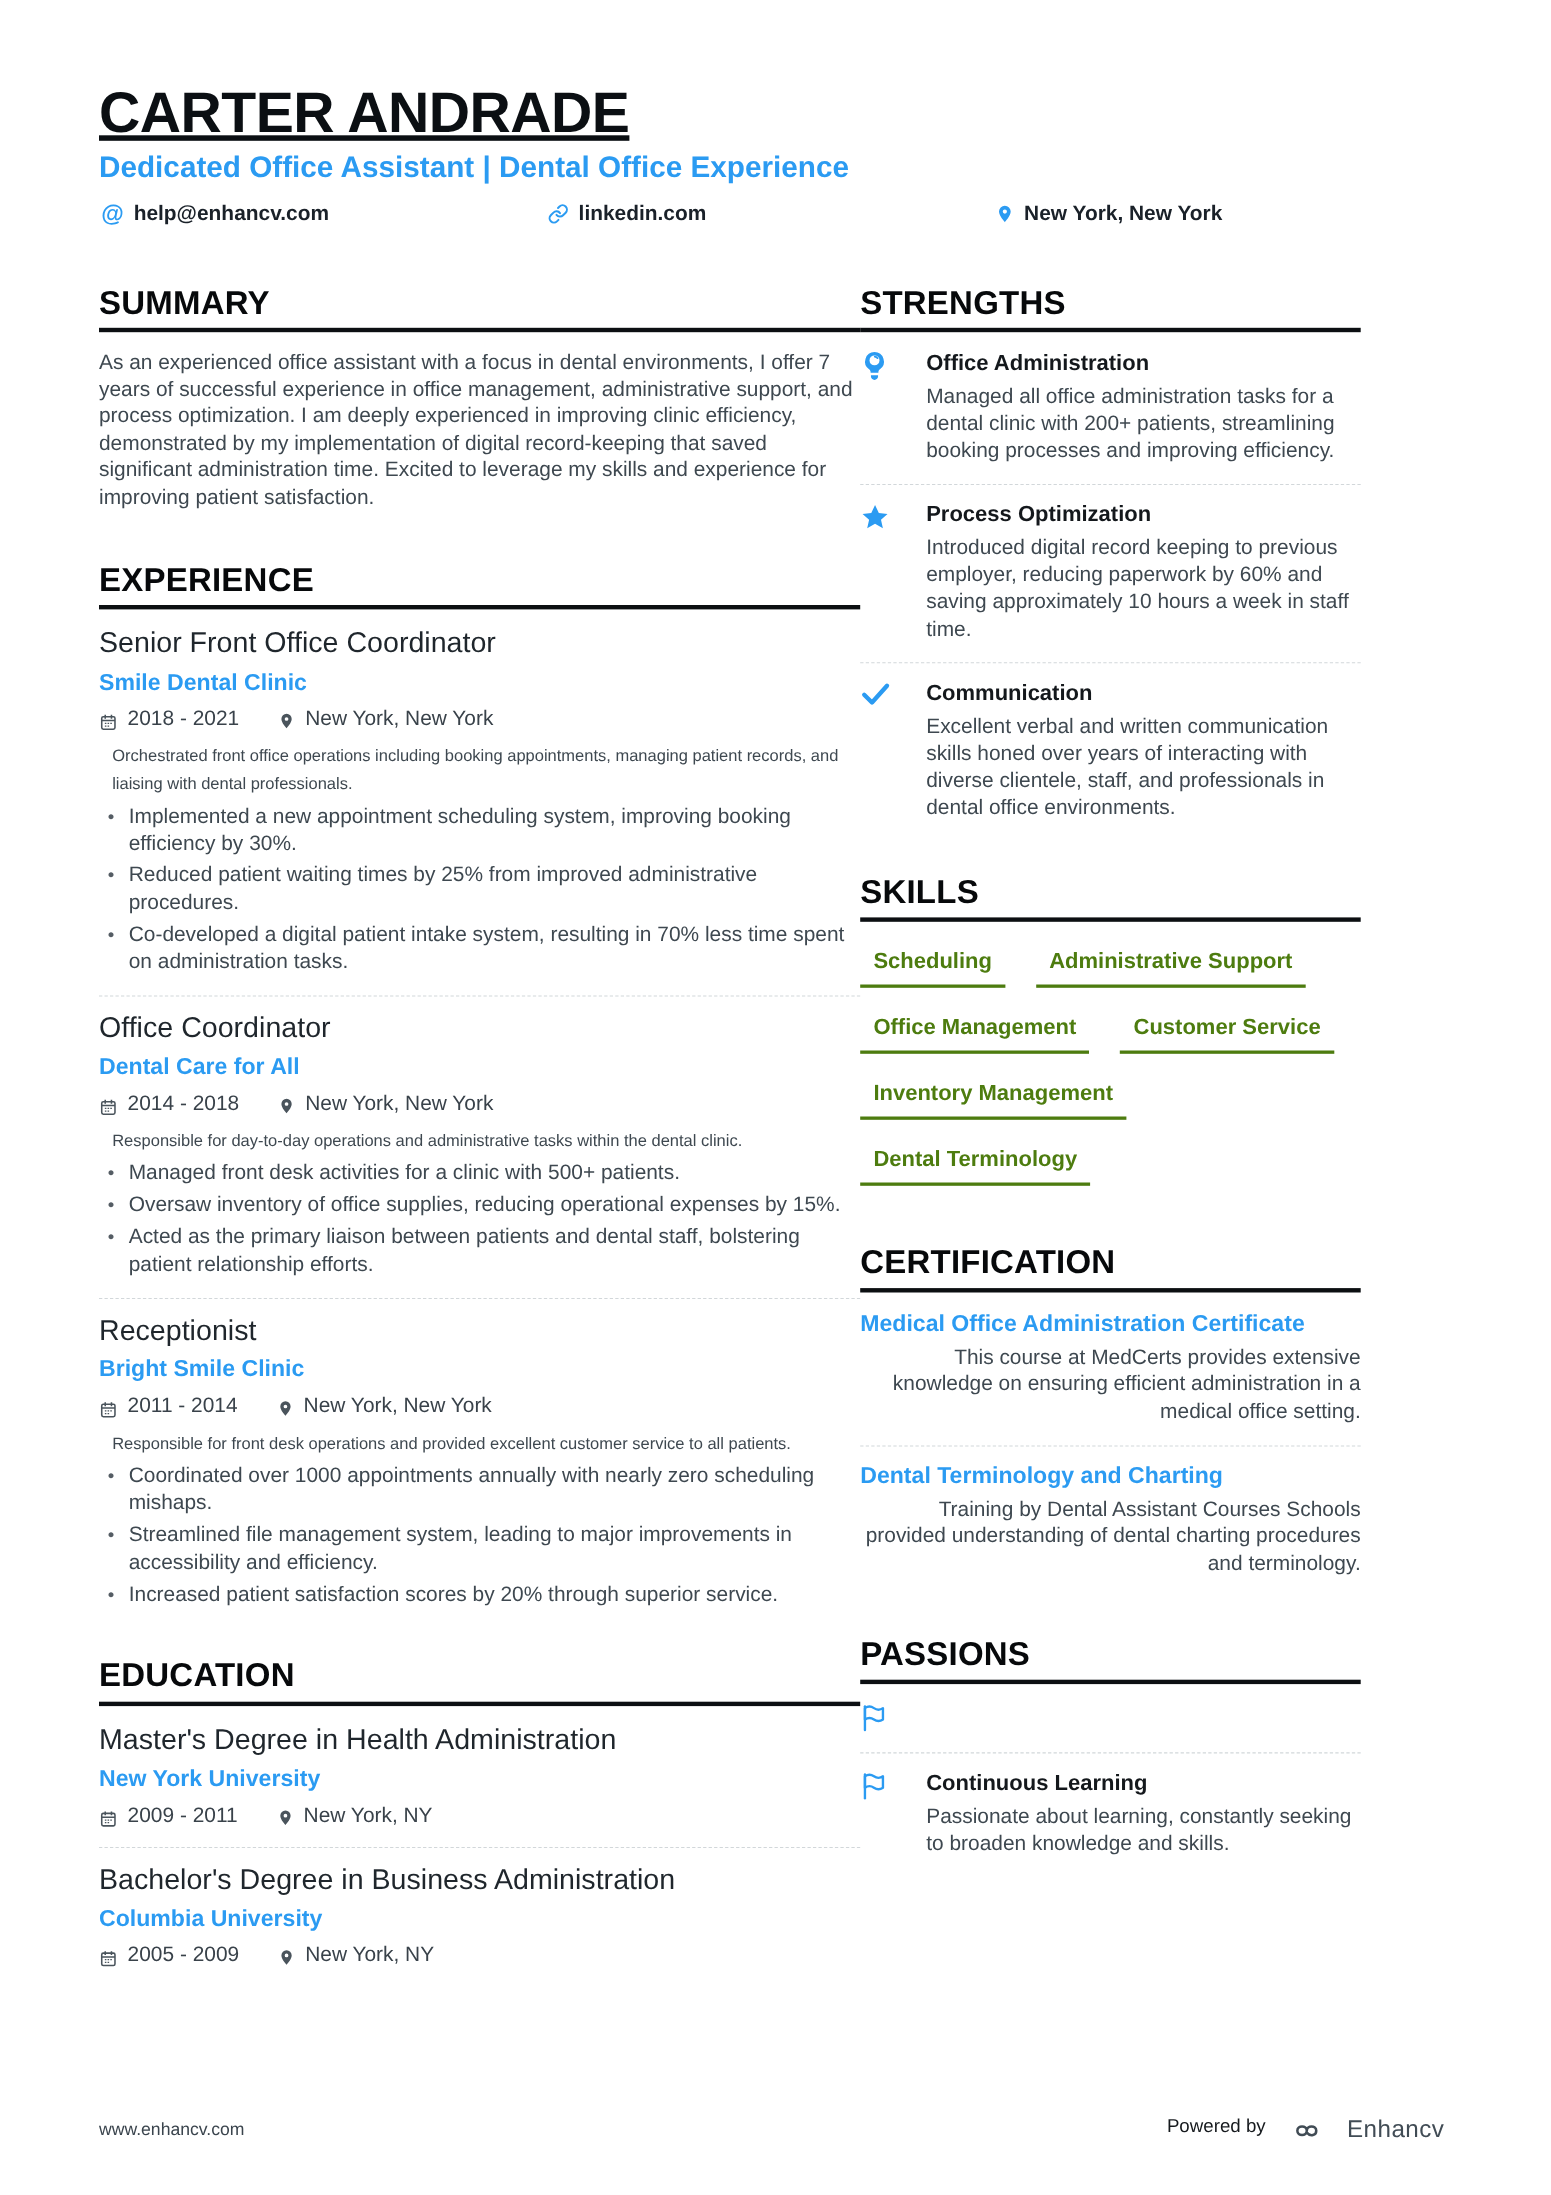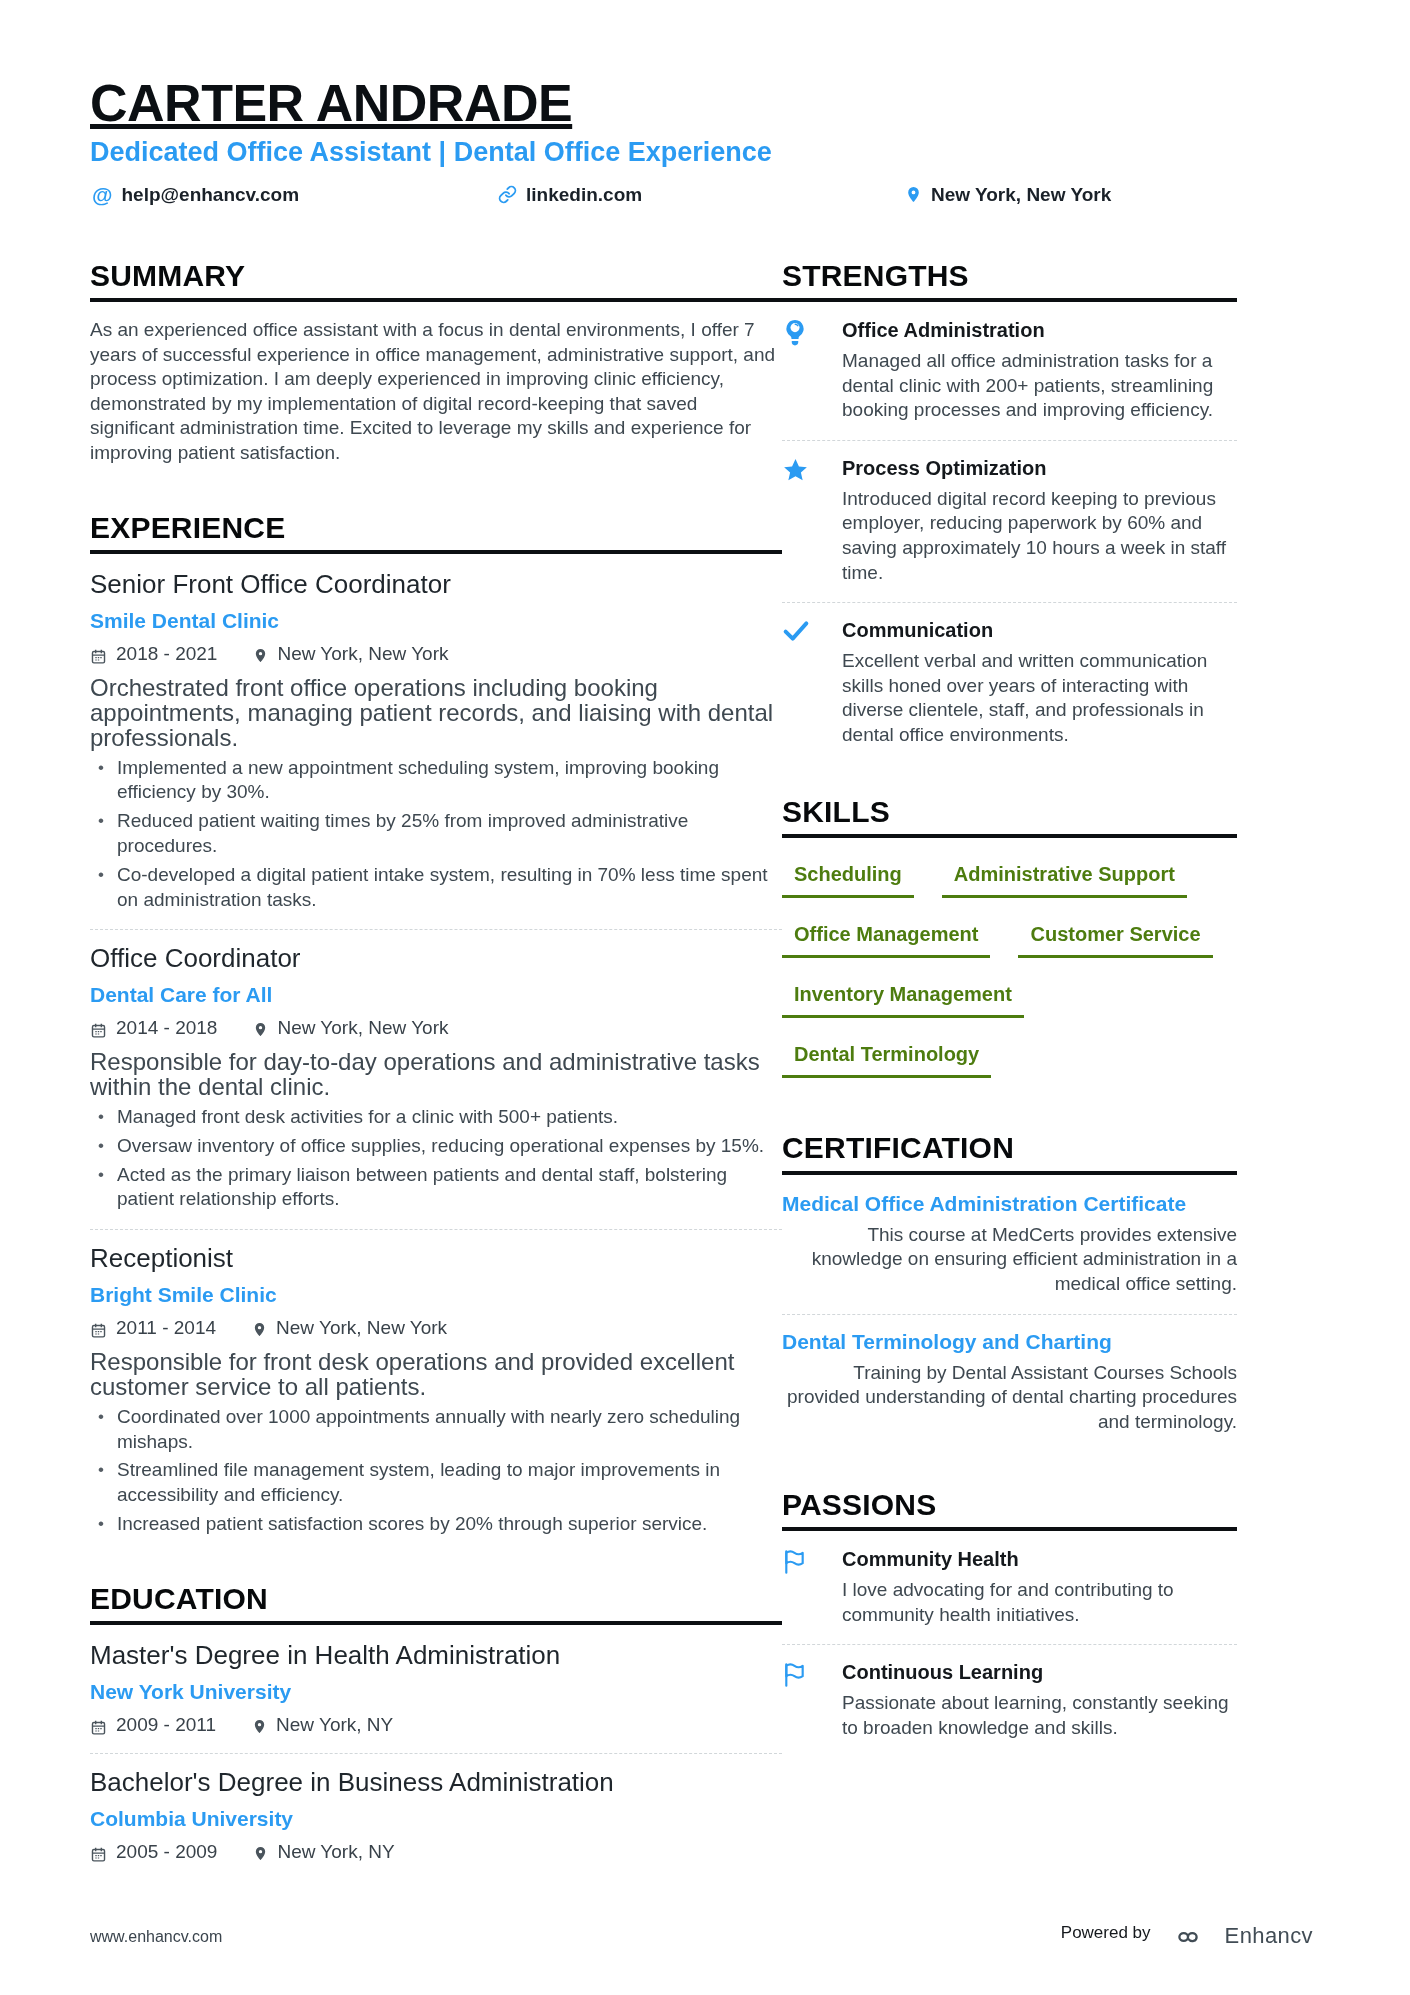--- a/index.html
+++ b/index.html
@@ -28,21 +28,21 @@
   section.skills{margin-top:48px;}
   section.certification,section.passions{margin-top:54px;}
 
   .summary-text{margin:0;font-size:19px;line-height:24.6px;color:#3e4850;}
 
   
   .xp-title{font-size:26px;font-weight:400;color:#1f262c;margin:14px 0 0;line-height:1.15;}
   .company{font-size:21px;font-weight:700;color:#2b9bf2;margin-top:8px;line-height:1.2;}
   .meta{display:flex;gap:36px;margin-top:10px;align-items:center;font-size:19px;color:#39424a;}
   .meta-item{display:flex;gap:9px;align-items:flex-end;}
-  .desc{margin:11px 0 0;font-size:24px;line-height:24.8px;color:#3e4850;}
+  .desc{margin:11px 12px 0;font-size:15px;line-height:24.8px;color:#3e4850;}
   .bullets{margin-top:5px;}
   .li{display:flex;margin-top:4px;}
   .dot{width:27px;box-sizing:border-box;padding-left:8px;color:#555d64;font-size:17px;line-height:24.8px;}
   .li .txt{flex:1;font-size:19px;line-height:24.8px;color:#3e4850;}
   .dashed{border-top:1px dashed #d2d7da;margin:17px 0 0;height:0;}
 
   
   .s-item{display:flex;margin-top:15px;}
   .s-icon{width:60px;flex:0 0 60px;padding-top:1px;}
   .s-body{flex:1;}
@@ -373,24 +373,20 @@
       <section class="passions">
         <h2 class="sec-h">PASSIONS</h2>
 
         <div class="s-item">
           <div class="s-icon icon-blue">
             <svg width="28" height="28" viewBox="0 0 26 26" fill="none" stroke="currentColor" stroke-width="2" stroke-linecap="round" stroke-linejoin="round">
                 <path d="M4 3v20"></path>
                 <path d="M4 4.5c2.6-1.8 5-1.8 7.6 0s5 1.8 7.6 0v9.6c-2.6 1.8-5 1.8-7.6 0s-5-1.8-7.6 0z"></path>
               </svg>
           </div>
-          <div class="s-body">
-            <div class="s-title">Community Health</div>
-            <div class="s-text">I love advocating for and contributing to community health initiatives.</div>
-          </div>
         </div>
         <div class="dashed"></div>
 
         <div class="s-item">
           <div class="s-icon icon-blue">
             <svg width="28" height="28" viewBox="0 0 26 26" fill="none" stroke="currentColor" stroke-width="2" stroke-linecap="round" stroke-linejoin="round">
                 <path d="M4 3v20"></path>
                 <path d="M4 4.5c2.6-1.8 5-1.8 7.6 0s5 1.8 7.6 0v9.6c-2.6 1.8-5 1.8-7.6 0s-5-1.8-7.6 0z"></path>
               </svg>
           </div>

